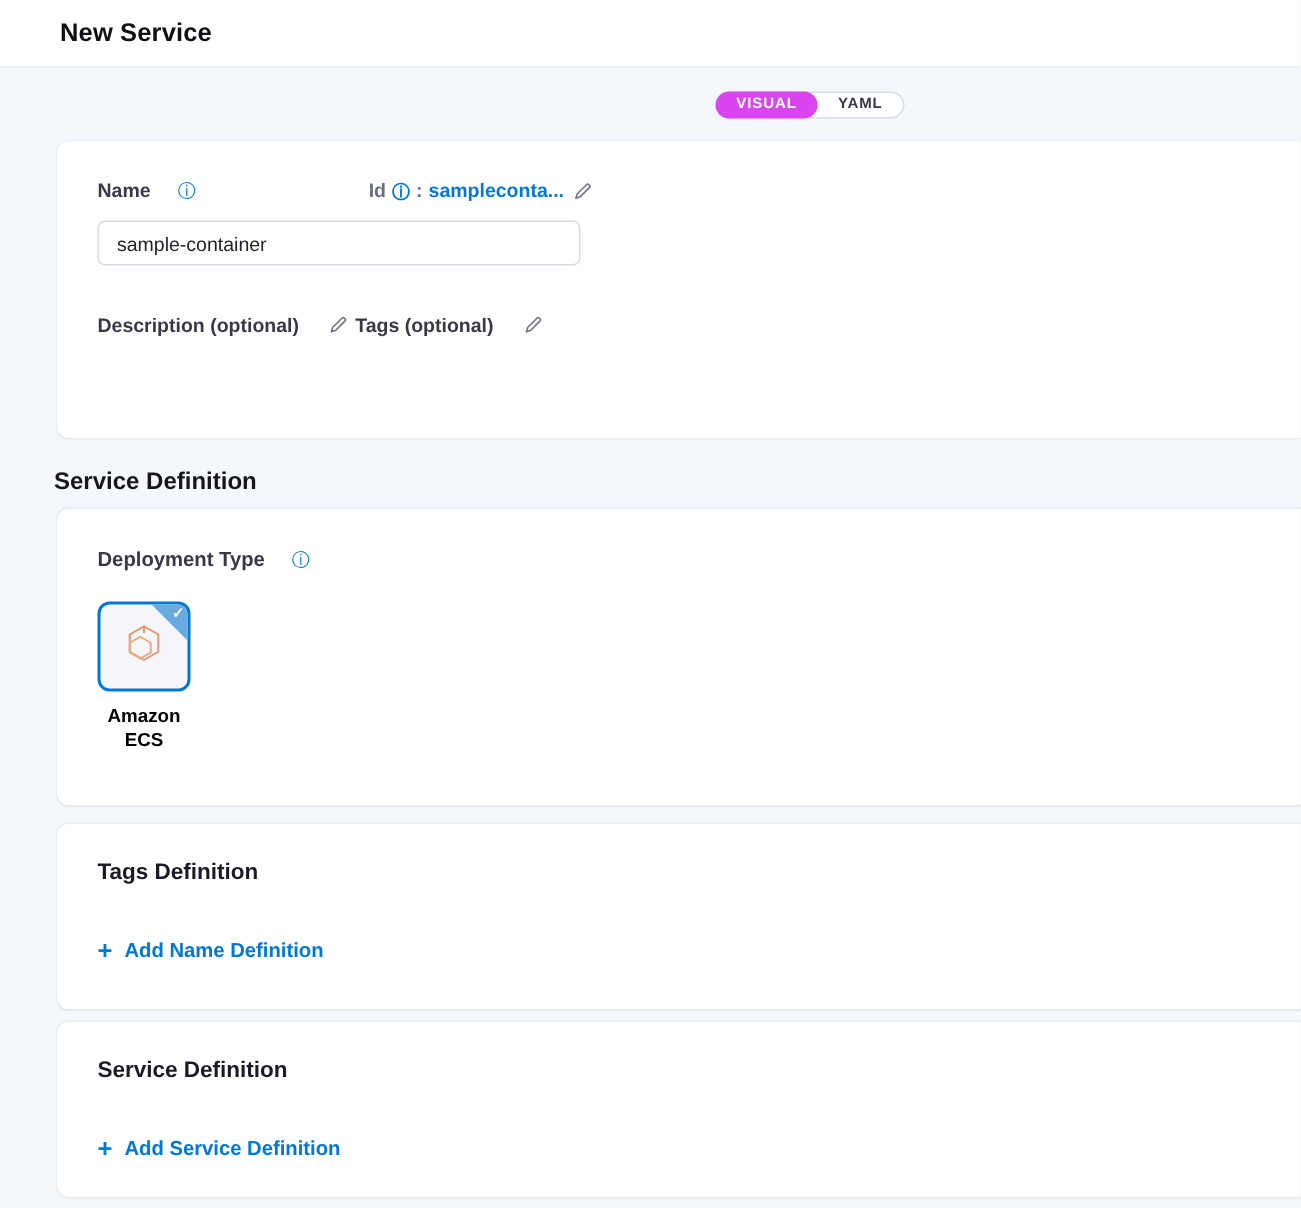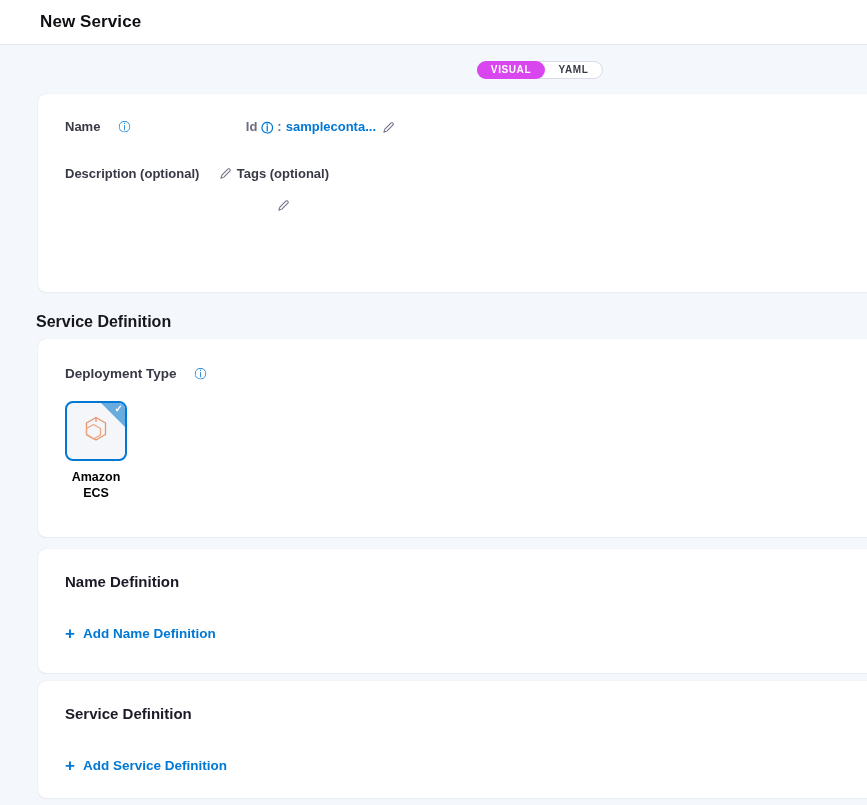--- a/index.html
+++ b/index.html
@@ -80,21 +80,21 @@
 
   .name-input {
     display: block; margin-top: 13px;
     width: 322px; height: 30px;
     border: 1px solid #d9dae5; border-radius: 5px;
     padding: 0 12px; font-size: 13px; color: #22222a;
     font-family: "Liberation Sans", sans-serif;
     background: #fff; outline: none;
   }
   .desc-row { margin-top: 32px; }
-  .tags-row { margin-top: 20px; flex-direction: column; }
+  .tags-row { margin-top: 20px; }
 
   
   .tile-wrap { margin-top: 19px; width: 62px; }
   .deploy-tile {
     position: relative; width: 62px; height: 60px;
     border: 2px solid #0278d5; border-radius: 8px;
     background: #f5f6fa; overflow: hidden;
     display: flex; align-items: center; justify-content: center;
     cursor: pointer;
   }
@@ -148,20 +148,21 @@
         <span>:</span>
         <span class="id-value">sampleconta...</span>
         <span class="pencil-icon">
           <svg width="13" height="13" viewBox="0 0 14 14">
               <path d="M2 12l1.1-3.2 6.7-6.7c.4-.4 1-.4 1.4 0l.7.7c.4.4.4 1 0 1.4L5.2 10.9 2 12z" fill="none" stroke="#6b6d85" stroke-width="1.1" stroke-linejoin="round"></path>
             </svg>
         </span>
       </span>
     </div>
 
+    <input class="name-input" type="text" value="sample-container" style="">
 
     <div class="desc-row label-with-icon">
       <span class="field-label">Description (optional)</span>
       <span class="pencil-icon">
         <svg width="13" height="13" viewBox="0 0 14 14">
             <path d="M2 12l1.1-3.2 6.7-6.7c.4-.4 1-.4 1.4 0l.7.7c.4.4.4 1 0 1.4L5.2 10.9 2 12z" fill="none" stroke="#6b6d85" stroke-width="1.1" stroke-linejoin="round"></path>
           </svg>
       </span>
     </div>
 
@@ -195,21 +196,21 @@
           </svg>
         </span>
         <div class="tile-corner"></div>
         <div class="tile-check">✓</div>
       </div>
       <div class="tile-label">Amazon ECS</div>
     </div>
   </div>
 
   <div class="card card-task">
-    <div class="card-title">Name Definition</div>
+    <div class="card-title">Tags Definition</div>
     <div class="add-link">
       <span class="plus-glyph">+</span>
       <span>Add Name Definition</span>
     </div>
   </div>
 
   <div class="card card-svcdef">
     <div class="card-title">Service Definition</div>
     <div class="add-link">
       <span class="plus-glyph">+</span>

